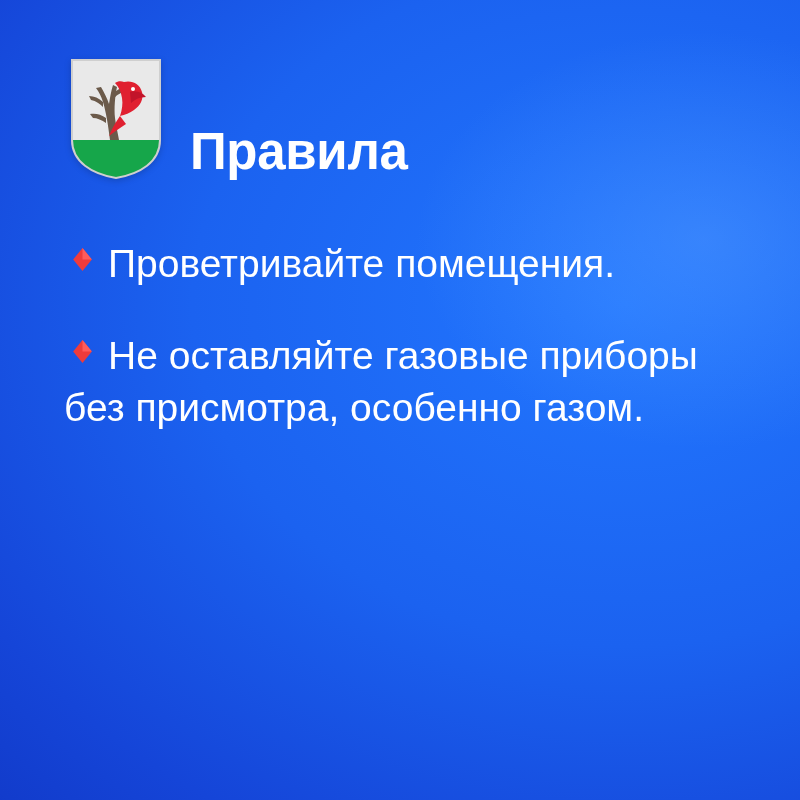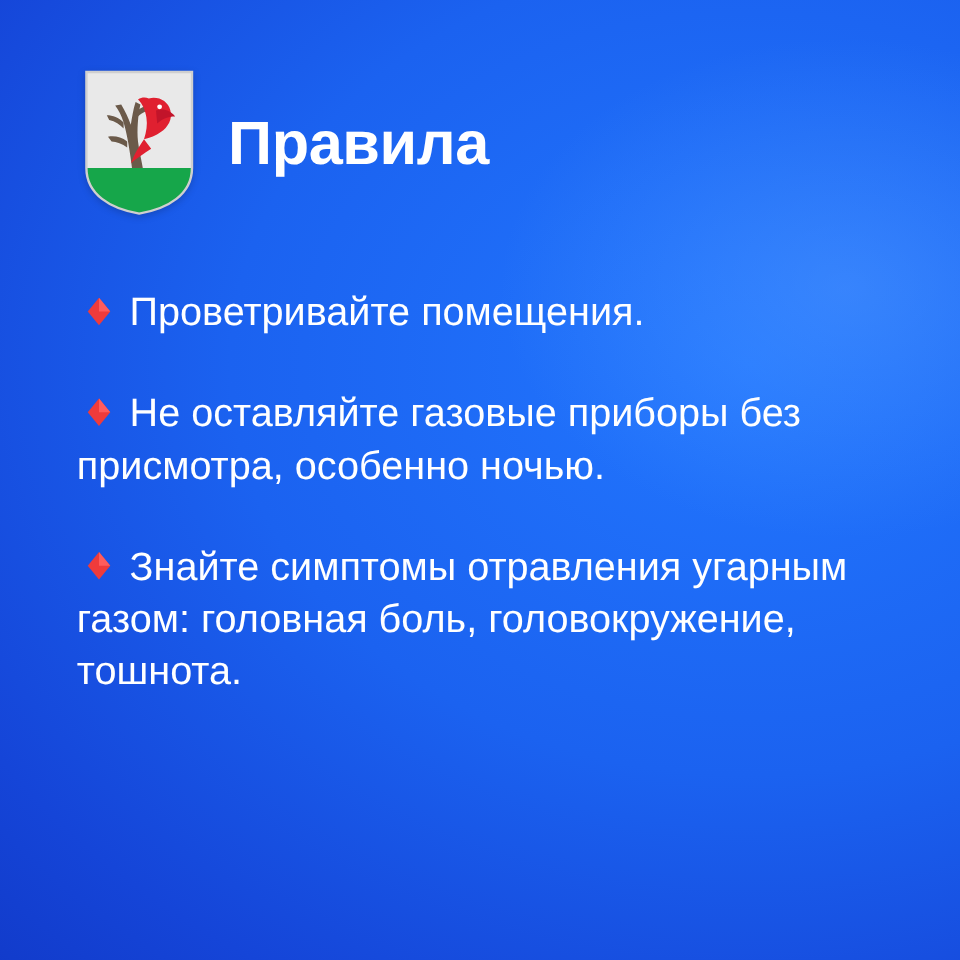--- a/index.html
+++ b/index.html
@@ -31,21 +31,21 @@
     position: absolute;
     inset: 0;
     background: radial-gradient(58% 42% at 88% 30%, rgba(90,160,255,0.40) 0%, rgba(90,160,255,0.0) 62%);
     pointer-events: none;
   }
 
   .header {
     position: relative;
     z-index: 2;
     display: flex;
-    align-items: center;
+    align-items: flex-end;
     padding: 52px 0 0 70px;
   }
 
   
   .emblem {
     width: 92px;
     height: 122px;
     flex: 0 0 auto;
     margin-top: 6px;
     filter: drop-shadow(0 2px 3px rgba(0,0,0,0.18));
@@ -67,21 +67,21 @@
   
   .rules {
     position: relative;
     z-index: 2;
     margin: 58px 0 0 0;
     padding: 0 62px 0 64px;
   }
   .rule {
     position: relative;
     color: #ffffff;
-    font-size: 33px;
+    font-size: 39px;
     line-height: 1.33;
     margin-bottom: 40px;
     text-indent: 44px;
   }
   .rule:last-child { margin-bottom: 0; }
 
   .bullet {
     position: absolute;
     left: 6px;
     top: 9px;
@@ -140,27 +140,18 @@
       <span>Проветривайте помещения.</span>
     </div>
 
     <div class="rule">
       <span class="bullet">
         <svg viewBox="0 0 24 24" width="25" height="25" xmlns="http://www.w3.org/2000/svg">
           <path d="M12 1 L21 12 L12 23 L3 12 Z" fill="#ef3b3b"></path>
           <path d="M12 1 L21 12 L12 12 Z" fill="#ff5c5c"></path>
         </svg>
       </span>
-      <span>Не оставляйте газовые приборы без присмотра, особенно ночью.</span>
+      <span>Не оставляйте газовые приборы без присмотра, особенно газом.</span>
     </div>
 
-    <div class="rule">
-      <span class="bullet">
-        <svg viewBox="0 0 24 24" width="25" height="25" xmlns="http://www.w3.org/2000/svg">
-          <path d="M12 1 L21 12 L12 23 L3 12 Z" fill="#ef3b3b"></path>
-          <path d="M12 1 L21 12 L12 12 Z" fill="#ff5c5c"></path>
-        </svg>
-      </span>
-      <span>Знайте симптомы отравления угарным газом: головная боль, головокружение, тошнота.</span>
-    </div>
 
   </div>
 </div>
 
 </body></html>

